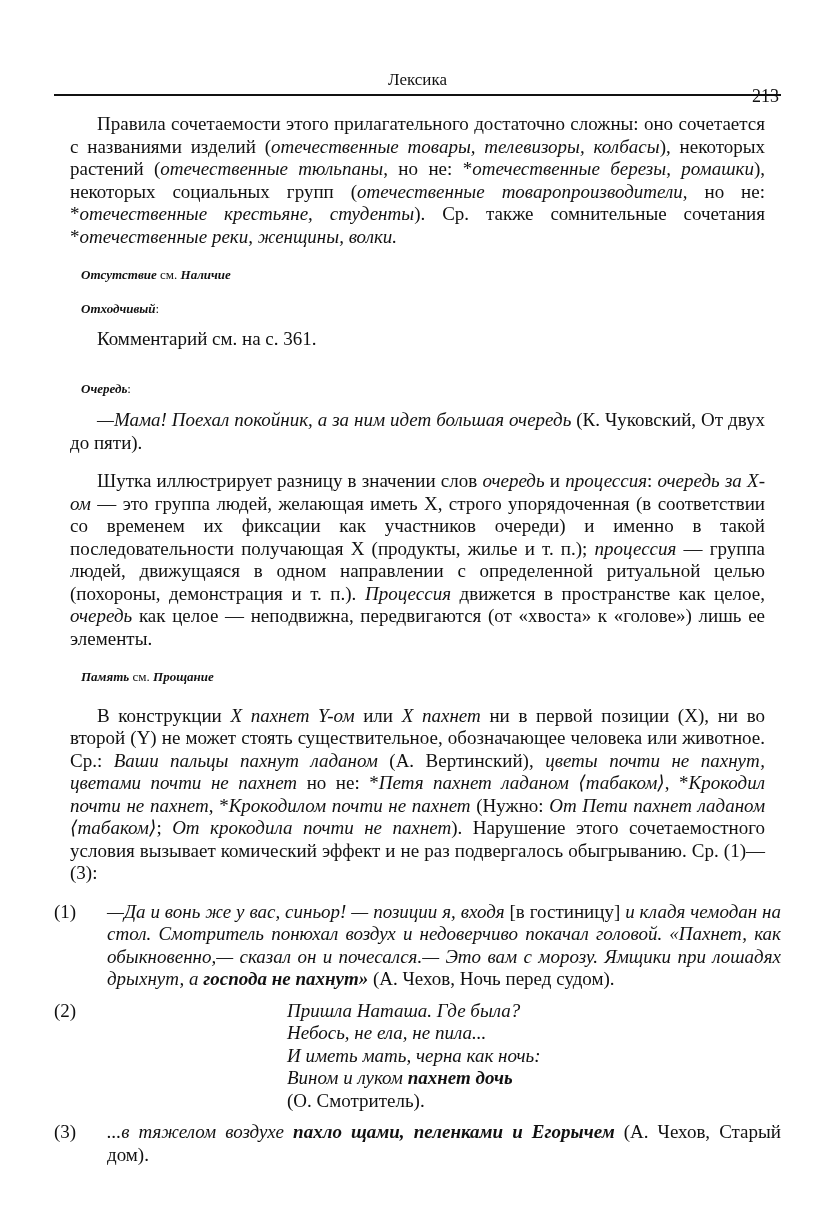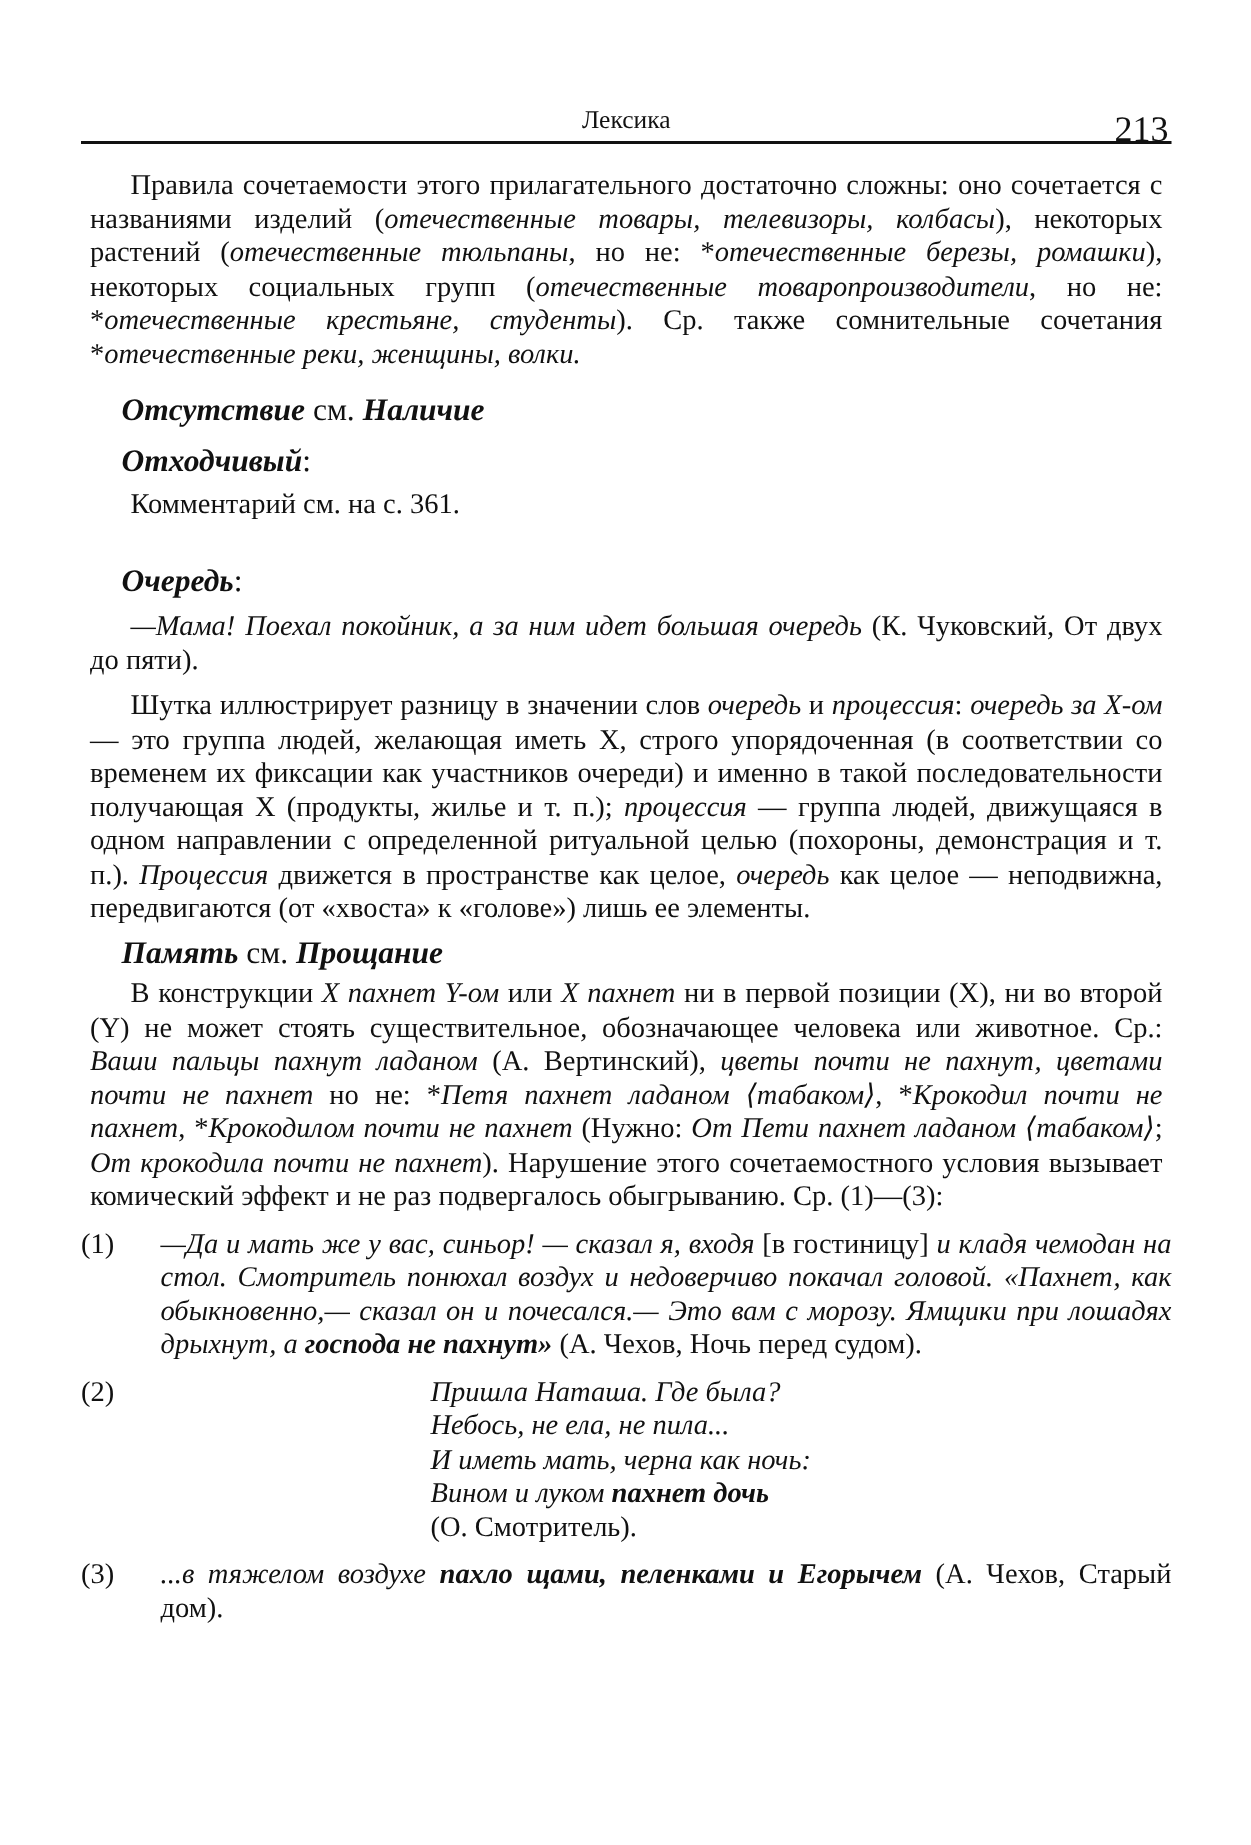--- a/index.html
+++ b/index.html
@@ -1,25 +1,25 @@
 <!DOCTYPE html>
 <html><head>
 <meta charset="utf-8">
 <style>
   html, body { margin: 0; padding: 0; background: #ffffff; }
   body { width: 834px; height: 1230px; position: relative; overflow: hidden;
          font-family: "Liberation Serif", "DejaVu Serif", serif; color: #111; }
   .page { position: absolute; left: 54px; top: 66px; width: 727px; }
   .running-head { position: relative; height: 26px; font-size: 17px; }
   .running-head .title { position: absolute; left: 0; right: 0; text-align: center; top: 4px; }
-  .running-head .num { position: absolute; right: 2px; top: 8px; font-size: 24px; }
+  .running-head .num { position: absolute; right: 2px; top: 20px; font-size: 18px; }
   .rule { height: 2px; background: #111; margin-top: 2px; margin-bottom: 17px; }
-  .p { font-size: 19px; line-height: 22.5px; text-align: justify; margin: 6px; hyphens: manual; }
+  .p { font-size: 19px; line-height: 22.5px; text-align: justify; margin: 16px; hyphens: manual; }
   .ind { text-indent: 27px; }
-  .head { font-size: 21px; line-height: 22.5px; padding-left: 27px; margin: 0; }
+  .head { font-size: 13px; line-height: 22.5px; padding-left: 27px; margin: 0; }
   .hw { font-weight: bold; font-style: italic; }
   i { font-style: italic; }
   b { font-weight: bold; }
   .ex { display: flex; font-size: 19px; line-height: 22.5px; margin: 0; }
   .ex .n { width: 53px; flex: none; }
   .ex .t { flex: 1; text-align: justify; }
   .poem { padding-left: 180px; }
 </style>
 </head>
 <body>
@@ -42,21 +42,21 @@
   <p class="head" style="margin-top:27px"><span class="hw">Очередь</span><span>:</span></p>
   <p class="p ind" style="margin-top:9px"><i>—Мама! Поехал покойник, а за ним идет большая очередь</i><span> (К. Чуковский, От двух до пяти).</span></p>
   <p class="p ind" style="margin-top:8px"><span>Шутка иллюстрирует разницу в значении слов </span><i>очередь</i><span> и </span><i>процессия</i><span>: </span><i>очередь за X-ом</i><span> — это группа людей, желающая иметь X, строго упорядоченная (в соответствии со временем их фиксации как участников очереди) и именно в такой последовательности получающая X (продукты, жилье и т. п.); </span><i>процессия</i><span> — группа людей, движущаяся в одном направлении с определенной ритуальной целью (похороны, демонстрация и т. п.). </span><i>Процессия</i><span> движется в пространстве как целое, </span><i>очередь</i><span> как целое — неподвижна, передвигаются (от «хвоста» к «голове») лишь ее элементы.</span></p>
 
   <p class="head" style=""><span class="hw">Память</span><span> см. </span><span class="hw">Прощание</span></p>
 
   <p class="p ind"><span>В конструкции </span><i>X пахнет Y-ом</i><span> или </span><i>X пахнет</i><span> ни в первой позиции (X), ни во второй (Y) не может стоять существительное, обозначающее человека или животное. Ср.: </span><i>Ваши пальцы пахнут ладаном</i><span> (А. Вертинский), </span><i>цветы почти не пахнут, цветами почти не пахнет</i><span> но не: *</span><i>Петя пахнет ладаном ⟨табаком⟩</i><span>, *</span><i>Крокодил почти не пахнет</i><span>, *</span><i>Крокодилом почти не пахнет</i><span> (Нужно: </span><i>От Пети пахнет ладаном ⟨табаком⟩</i><span>; </span><i>От крокодила почти не пахнет</i><span>). Нарушение этого сочетаемостного условия вызывает комический эффект и не раз подвергалось обыгрыванию. Ср. (1)—(3):</span></p>
 
   <div class="ex" style="margin-top:9px">
     <span class="n">(1)</span>
-    <span class="t"><i>—Да и мать же у вас, синьор! — сказал я, входя </i><span>[в гостиницу]</span><i> и кладя чемодан на стол. Смотритель понюхал воздух и недоверчиво покачал головой. «Пахнет, как обыкновенно,— сказал он и почесался.— Это вам с морозу. Ямщики при лошадях дрыхнут, а </i><b><i>господа не пахнут»</i></b><span> (А. Чехов, Ночь перед судом).</span></span>
+    <span class="t"><i>—Да и вонь же у вас, синьор! — позиции я, входя </i><span>[в гостиницу]</span><i> и кладя чемодан на стол. Смотритель понюхал воздух и недоверчиво покачал головой. «Пахнет, как обыкновенно,— сказал он и почесался.— Это вам с морозу. Ямщики при лошадях дрыхнут, а </i><b><i>господа не пахнут»</i></b><span> (А. Чехов, Ночь перед судом).</span></span>
   </div>
 
   <div class="ex" style="margin-top:9px">
     <span class="n">(2)</span>
     <span class="t poem">
       <i>Пришла Наташа. Где была?</i><br>
       <i>Небось, не ела, не пила...</i><br>
       <i>И иметь мать, черна как ночь:</i><br>
       <i>Вином и луком </i><b><i>пахнет дочь</i></b><br>
       <span>(О. Смотритель).</span>

